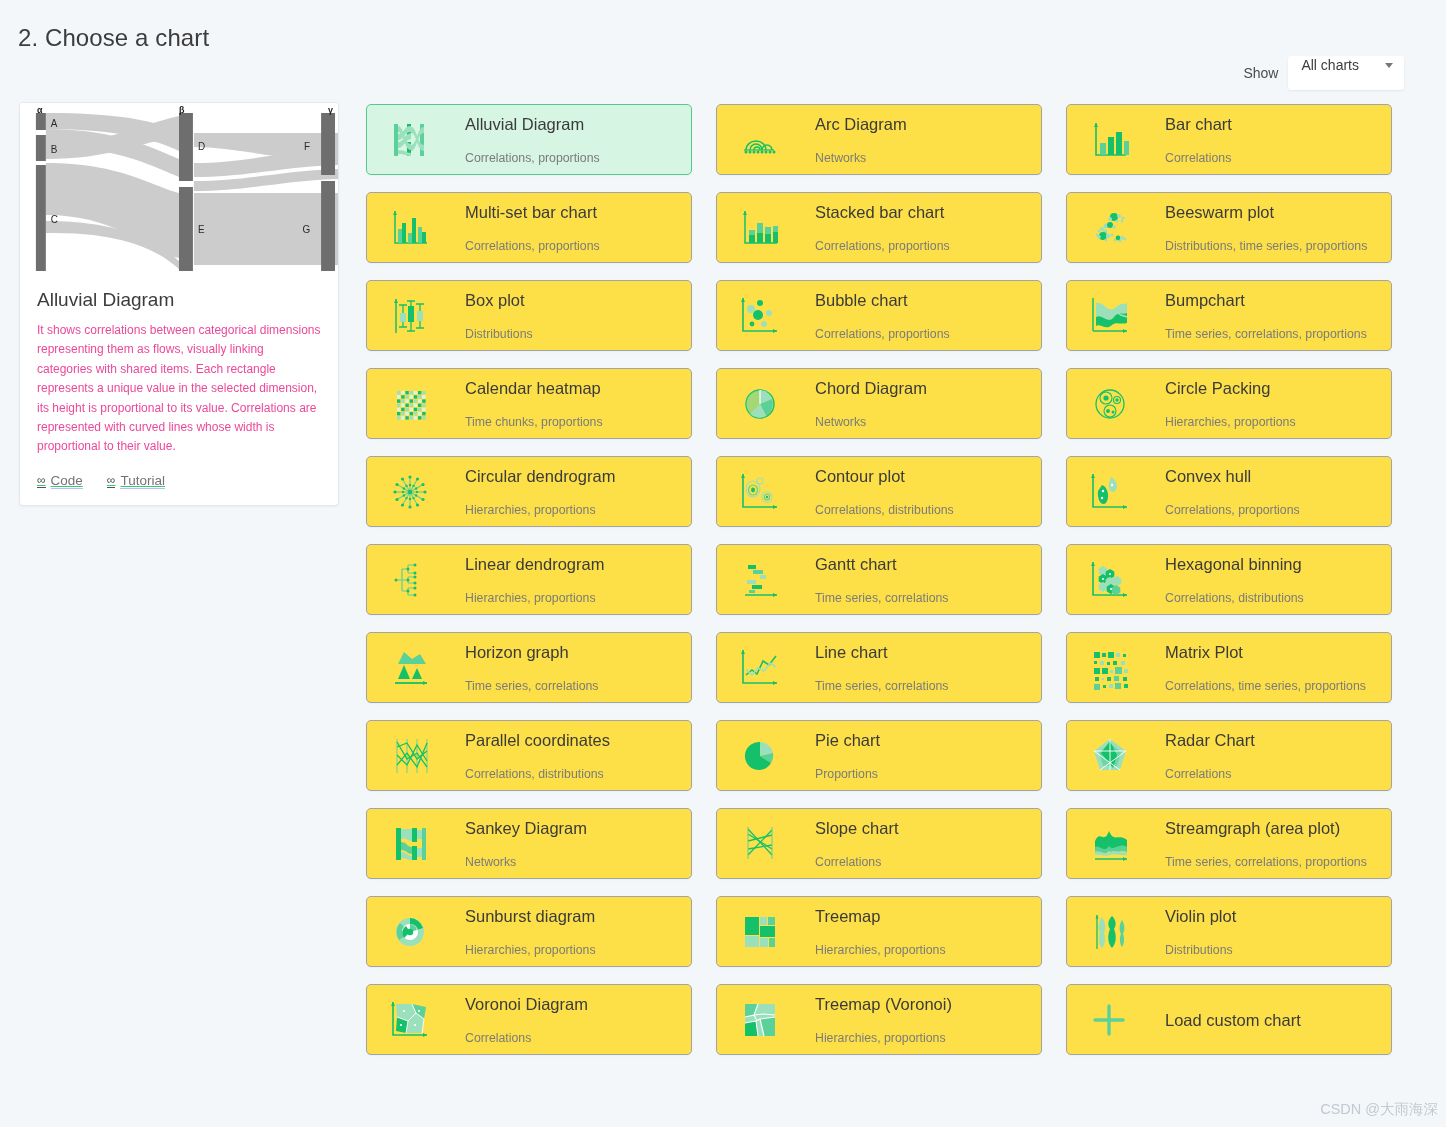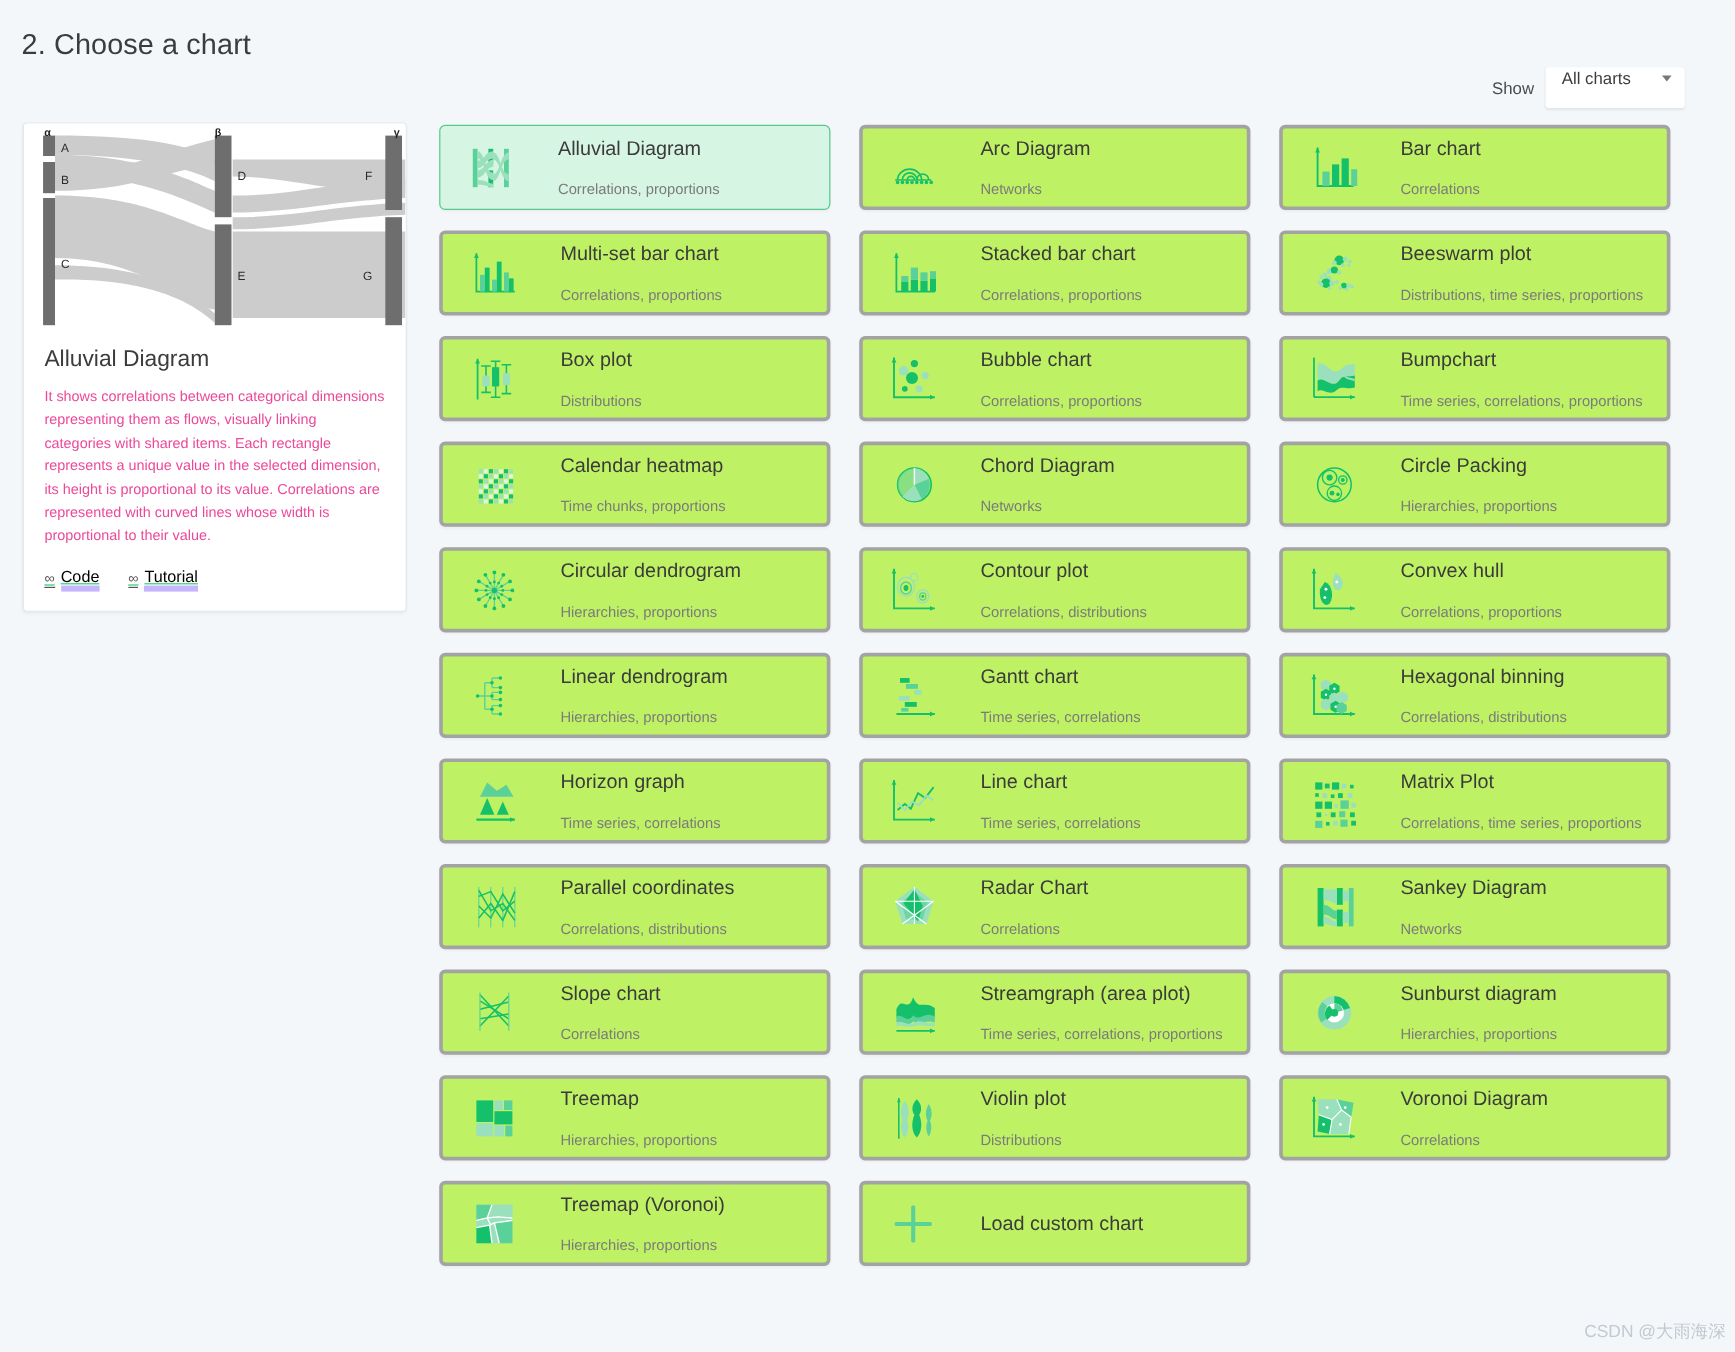--- a/index.html
+++ b/index.html
@@ -27,21 +27,21 @@
     border-radius: 4px;
     box-shadow: 0 1px 2px rgba(16,24,40,.05);
     overflow: hidden;
   }
   #preview-figure { width: 100%; height: 172px; display:block; background:#fff; }
   #preview-body { padding: 14px 17px 16px 17px; }
   #preview-title { font-size: 19px; font-weight: 400; color: #3c3c3c; margin-bottom: 10px; }
   #preview-desc { font-size: 12px; line-height: 19.4px; color: #ec4899; }
   #preview-links { margin-top: 16px; display: flex; gap: 24px; }
   .plink { display: inline-flex; align-items: center; gap: 5px; font-size: 13.5px; color: #2ecc71; }
-  .plink .ltxt { color:#000000; border-bottom: 5px solid #c4b5fd; line-height: 15px; text-align: right; }
+  .plink .ltxt { color:#737373; border-bottom: 1px solid #c4b5fd; line-height: 15px; text-align: right; }
   .plink .licon { color:#555; font-size: 12px; border-bottom:1px solid #555; line-height:13px; }
 
   
   #show-row {
     position: absolute; right: 42px; top: 56px;
     display: flex; align-items: center; gap: 10px;
   }
   #show-label { font-size: 14px; color: #4a4a4a; }
   #show-select {
     background: #ffffff; border: none; border-radius: 3px;
@@ -57,22 +57,22 @@
   #chart-grid {
     position: absolute; left: 366px; top: 104px;
     width: 1032px;
     display: grid;
     grid-template-columns: repeat(3, 326px);
     column-gap: 24px;
     row-gap: 17px;
   }
   .chart-card {
     height: 71px;
-    background: #bef264;
-    border: 3px solid #a3a3a3;
+    background: #fde047;
+    border: 1px solid #a3a3a3;
     border-radius: 5px;
     box-shadow: 0 1px 2px rgba(16,24,40,.04);
     display: flex; align-items: center;
     padding: 0 10px 0 14px;
     cursor: pointer;
   }
   .chart-card.selected {
     background: #d6f5e3;
     border: 1px solid #57c98c;
   }
@@ -681,20 +681,33 @@
         </svg>
       </div>
       <div class="card-text">
         <div class="card-title">Parallel coordinates</div>
         <div class="card-sub">Correlations, distributions</div>
       </div>
     </div>
     <div class="chart-card">
       <div class="card-icon">
         <svg width="46" height="46" viewBox="0 0 46 46">
+          <path d="M24 23 L24 9 A14 14 0 0 1 37 20 Z" fill="#9be0bd"></path>
+          <path d="M24 23 L37 20 A14 14 0 0 1 35 30 Z" fill="#5bd19a"></path>
+          <path d="M24 23 L35 30 A14 14 0 1 1 24 9 Z" fill="#14c06a"></path>
+        </svg>
+      </div>
+      <div class="card-text">
+        <div class="card-title">Pie chart</div>
+        <div class="card-sub">Proportions</div>
+      </div>
+    </div>
+    <div class="chart-card">
+      <div class="card-icon">
+        <svg width="46" height="46" viewBox="0 0 46 46">
           <path d="M24 6 L40 18 L34 37 L14 37 L8 18 Z" fill="#9be0bd"></path>
           <path d="M24 10 L35 19 L31 33 L17 33 L13 19 Z" fill="#5bd19a" opacity=".7"></path>
           <path d="M24 8 L31 22 L27 35 L20 26 L15 20 Z" fill="#14c06a"></path>
           <g stroke="#ffffff" stroke-width=".9">
             <path d="M24 6 L24 37 M8 18 L40 18 M14 37 L40 18 M34 37 L8 18"></path>
           </g>
         </svg>
       </div>
       <div class="card-text">
         <div class="card-title">Radar Chart</div>

